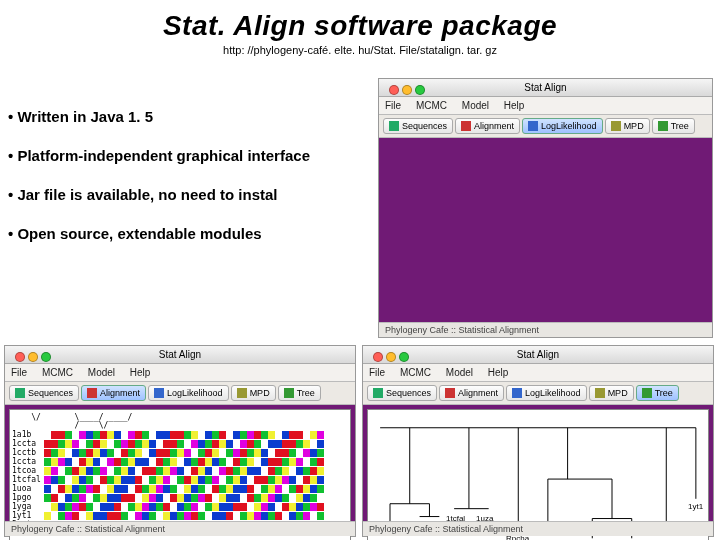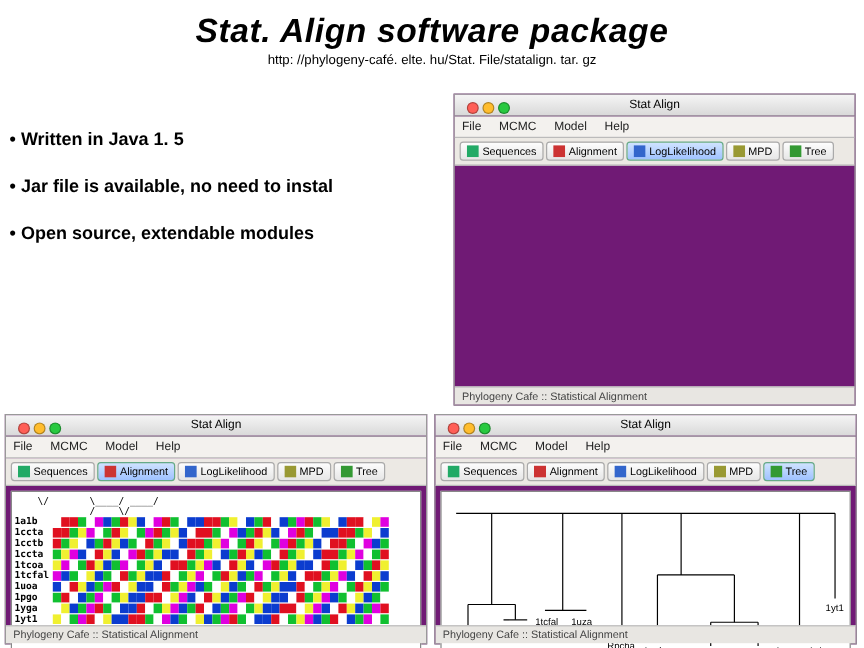--- a/index.html
+++ b/index.html
@@ -56,40 +56,41 @@
 
   .chart-area { background:#fff; margin:6px; border:1px solid #888; position:relative; height:190px;}
   .chart-y { position:absolute; left:4px; top:6px; font-size:9px; color:#222;}
   .chart-x { position:absolute; right:10px; bottom:2px; font-size:9px; color:#222;}
 
   
   .align-body { background:#fff; margin:4px; border:1px solid #888; padding:4px 2px; font-family:monospace; font-size:8px; line-height:9px; position:relative; height:150px; overflow:hidden;}
   .fname { font-weight:bold; font-size:9px; margin-bottom:4px;}
   .ascii { font-size:8px; white-space:pre; line-height:8px; color:#000;}
   .aln-row { display:flex; align-items:center; height:9px;}
-  .aln-label { width:32px; font-size:8px;font-weight:bold;}
+  .aln-label { width:32px; font-size:8px;}
   .seqbar { display:flex; height:8px; flex:1; }
   .seqbar span { display:block; height:8px; }
 
   
   .tree-area { background:#fff; margin:4px; border:1px solid #888; height:150px; position:relative; font-size:8px;}
   .leaf { position:absolute; font-size:8px; }
 
   #win-chart { left:378px; top:78px; width:335px; height:260px; }
   #win-align { left:4px; top:345px; width:352px; height:192px; }
   #win-tree  { left:362px; top:345px; width:352px; height:192px; }
 </style>
 </head>
 <body>
 
 <div class="title">Stat. Align software package</div>
 <div class="subtitle">http: //phylogeny-café. elte. hu/Stat. File/statalign. tar. gz</div>
 
 <div class="bullets">
   <div>• <span>Written in Java 1. 5</span></div>
+  <div>• <span>Platform-independent graphical interface</span></div>
   <div>• <span>Jar file is available, no need to instal</span></div>
   <div>• <span>Open source, extendable modules</span></div>
 </div>
 
 <div class="win" id="win-chart">
   <div class="titlebar">
     <div class="traffic">
       <div class="dot r"></div>
       <div class="dot y"></div>
       <div class="dot g"></div>

